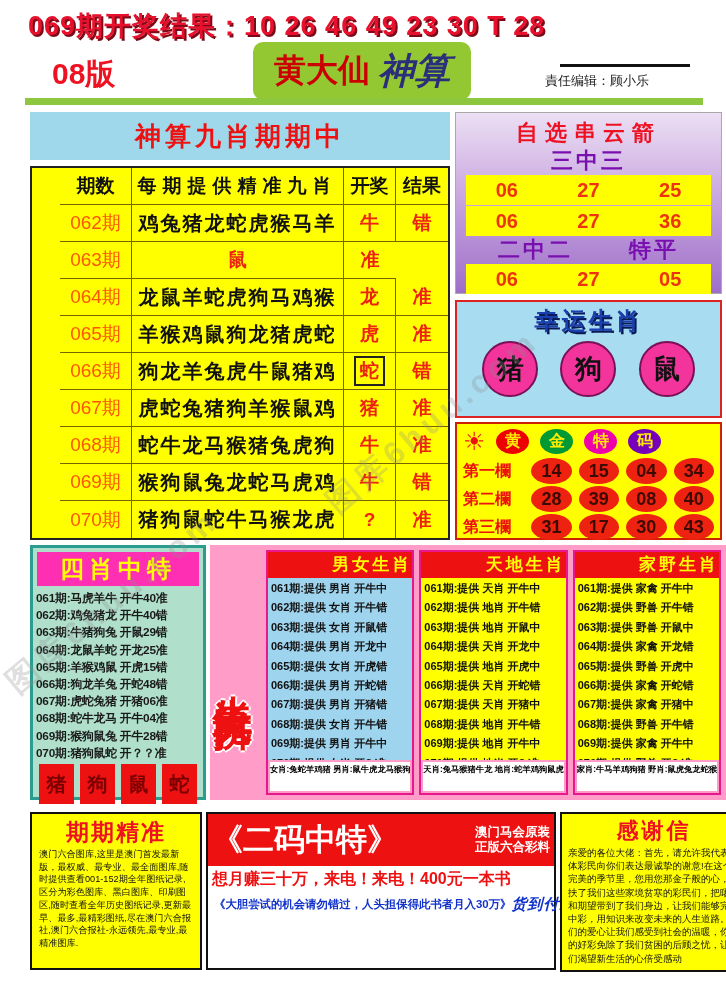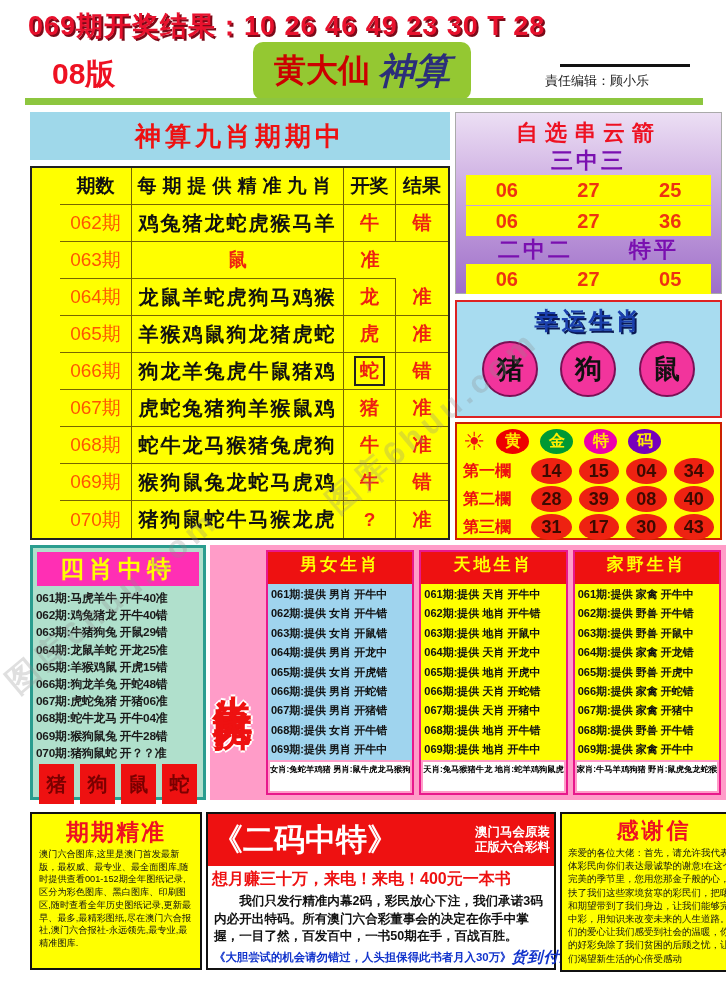--- a/index.html
+++ b/index.html
@@ -72,22 +72,22 @@
                 white-space:nowrap;letter-spacing:-0.2px;}
   .sixiao-icons{display:flex;justify-content:space-between;padding:2px 6px;}
   .zicon{width:35px;height:40px;background:#ee1111;color:#7a0000;font-size:20px;font-weight:bold;
          display:flex;align-items:center;justify-content:center;}
   .pinkband{left:210px;top:545px;width:516px;height:255px;background:#ff9cc8;
             display:flex;padding:5px;gap:5px;}
   .vtitle{writing-mode:vertical-rl;text-orientation:upright;color:#ee1111;font-size:40px;font-weight:bold;
           width:46px;letter-spacing:4px;text-align:center;
           text-shadow:-2px 0 #fff,2px 0 #fff,0 -2px #fff,0 2px #fff;}
   .ccol{flex:1;display:flex;flex-direction:column;border:2px solid #e8188c;min-width:0;}
-  .ccol-head{background:#ee1111;color:#ffff00;font-weight:bold;font-size:17px;text-align:center;
-             letter-spacing:3px;height:32px;line-height:26px;}
+  .ccol-head{background:#ee1111;color:#ffff00;font-weight:bold;font-size:17px;text-align:right;
+             letter-spacing:3px;height:26px;line-height:26px;}
   .ccol-body{flex:1;padding:1px 3px;font-size:11px;font-weight:bold;color:#111;line-height:19.4px;
              white-space:nowrap;overflow:hidden;}
   .ccol-foot{background:#fff;margin:2px;font-size:8.3px;font-weight:bold;text-align:center;
              height:29px;line-height:15px;white-space:nowrap;overflow:hidden;}
   .cbody-blue{background:#9fd4ee;}
   .cbody-yellow{background:#ffff00;}
 
   
   .bbox{border:2px solid #111;}
   .precise{left:30px;top:812px;width:172px;height:158px;background:#ffff00;padding:3px 7px;}
@@ -337,21 +337,20 @@
 
   <div class="abs bbox erma">
     <div class="erma-head">
       <span class="erma-title">《二码中特》</span>
       <span class="erma-tags">
         <span>澳门马会原装</span><br>
         <span>正版六合彩料</span>
       </span>
     </div>
     <div class="erma-red">想月赚三十万，来电！来电！400元一本书</div>
-    <div class="erma-body">我们只发行精准内幕2码，彩民放心下注，我们承诺3码内必开出特码。所有澳门六合彩董事会的决定在你手中掌握，一目了然，百发百中，一书50期在手，百战百胜。</div>
     <div class="erma-blue">
       <span>《大胆尝试的机会请勿错过，人头担保得此书者月入30万》</span>
       <span class="erma-cod">货到付款</span>
     </div>
   </div>
 
   <div class="abs bbox thanks">
     <div class="thanks-title">感谢信</div>
     <div class="thanks-body">亲爱的各位大佬：首先，请允许我代表全体彩民向你们表达最诚挚的谢意!在这个完美的季节里，您用您那金子般的心，搀扶了我们这些家境贫寒的彩民们，把曙光和期望带到了我们身边，让我们能够完美中彩，用知识来改变未来的人生道路。你们的爱心让我们感受到社会的温暖，你们的好彩免除了我们贫困的后顾之忧，让我们渴望新生活的心倍受感动</div>
   </div>

